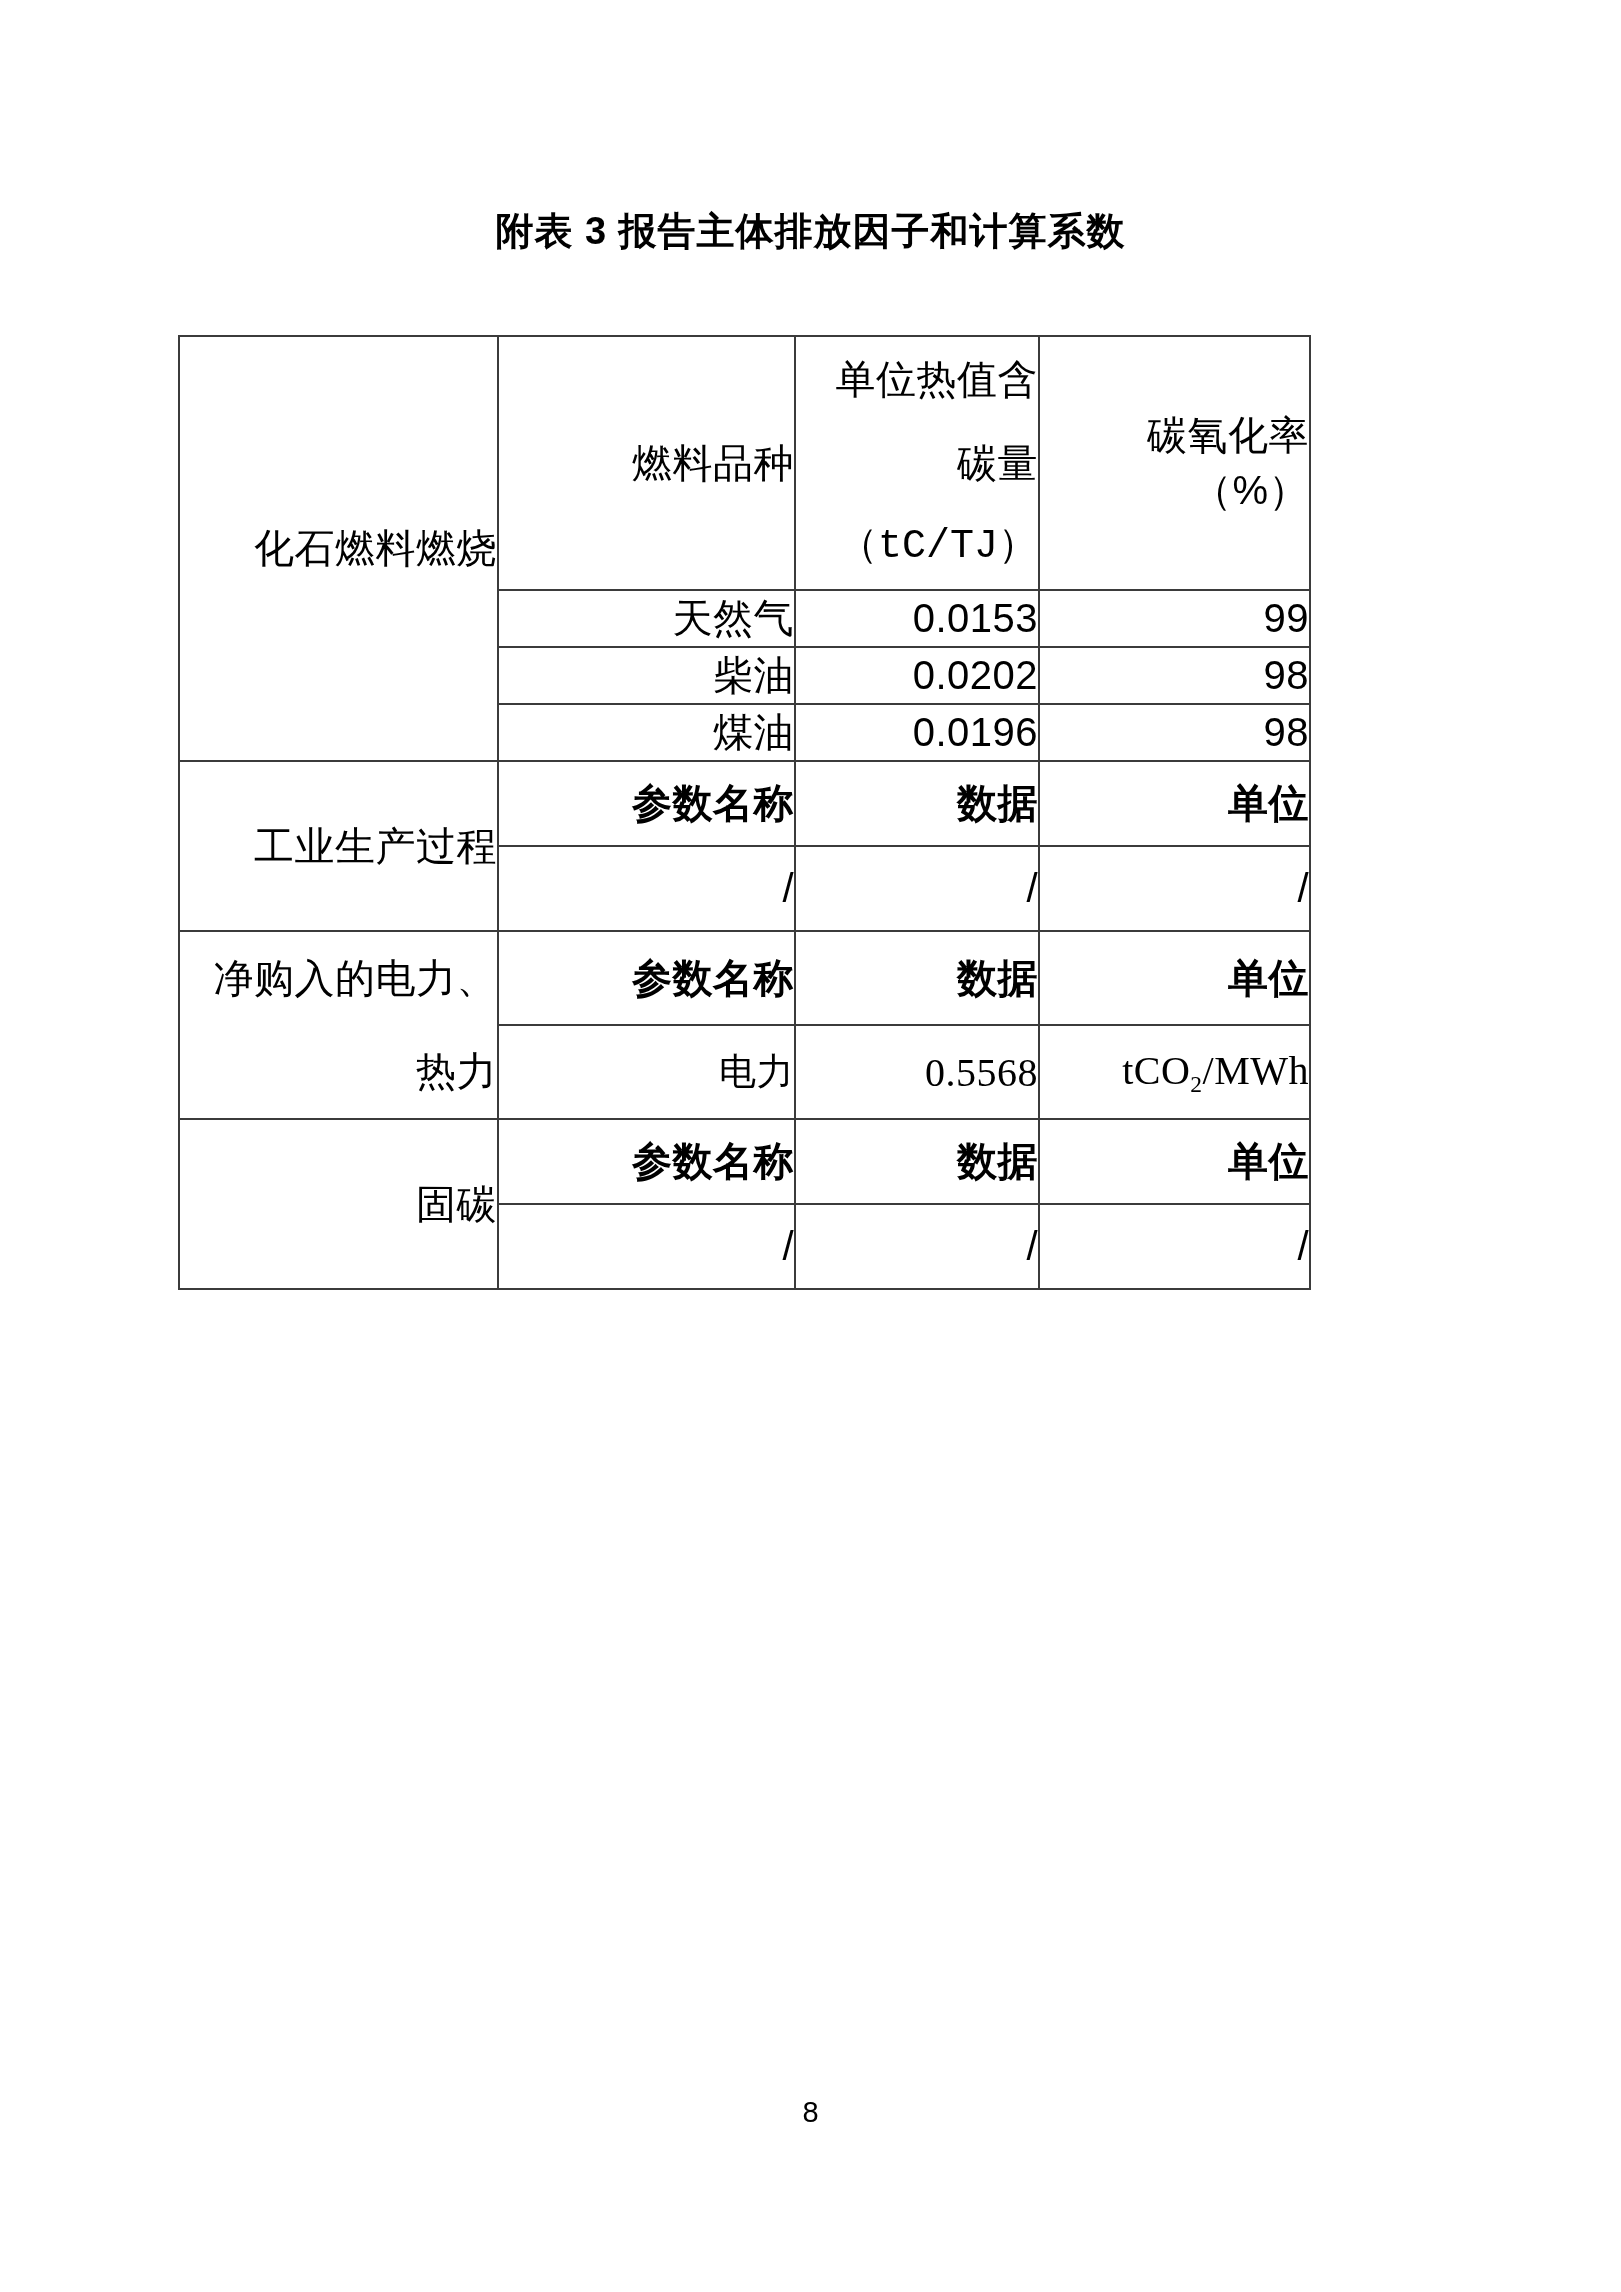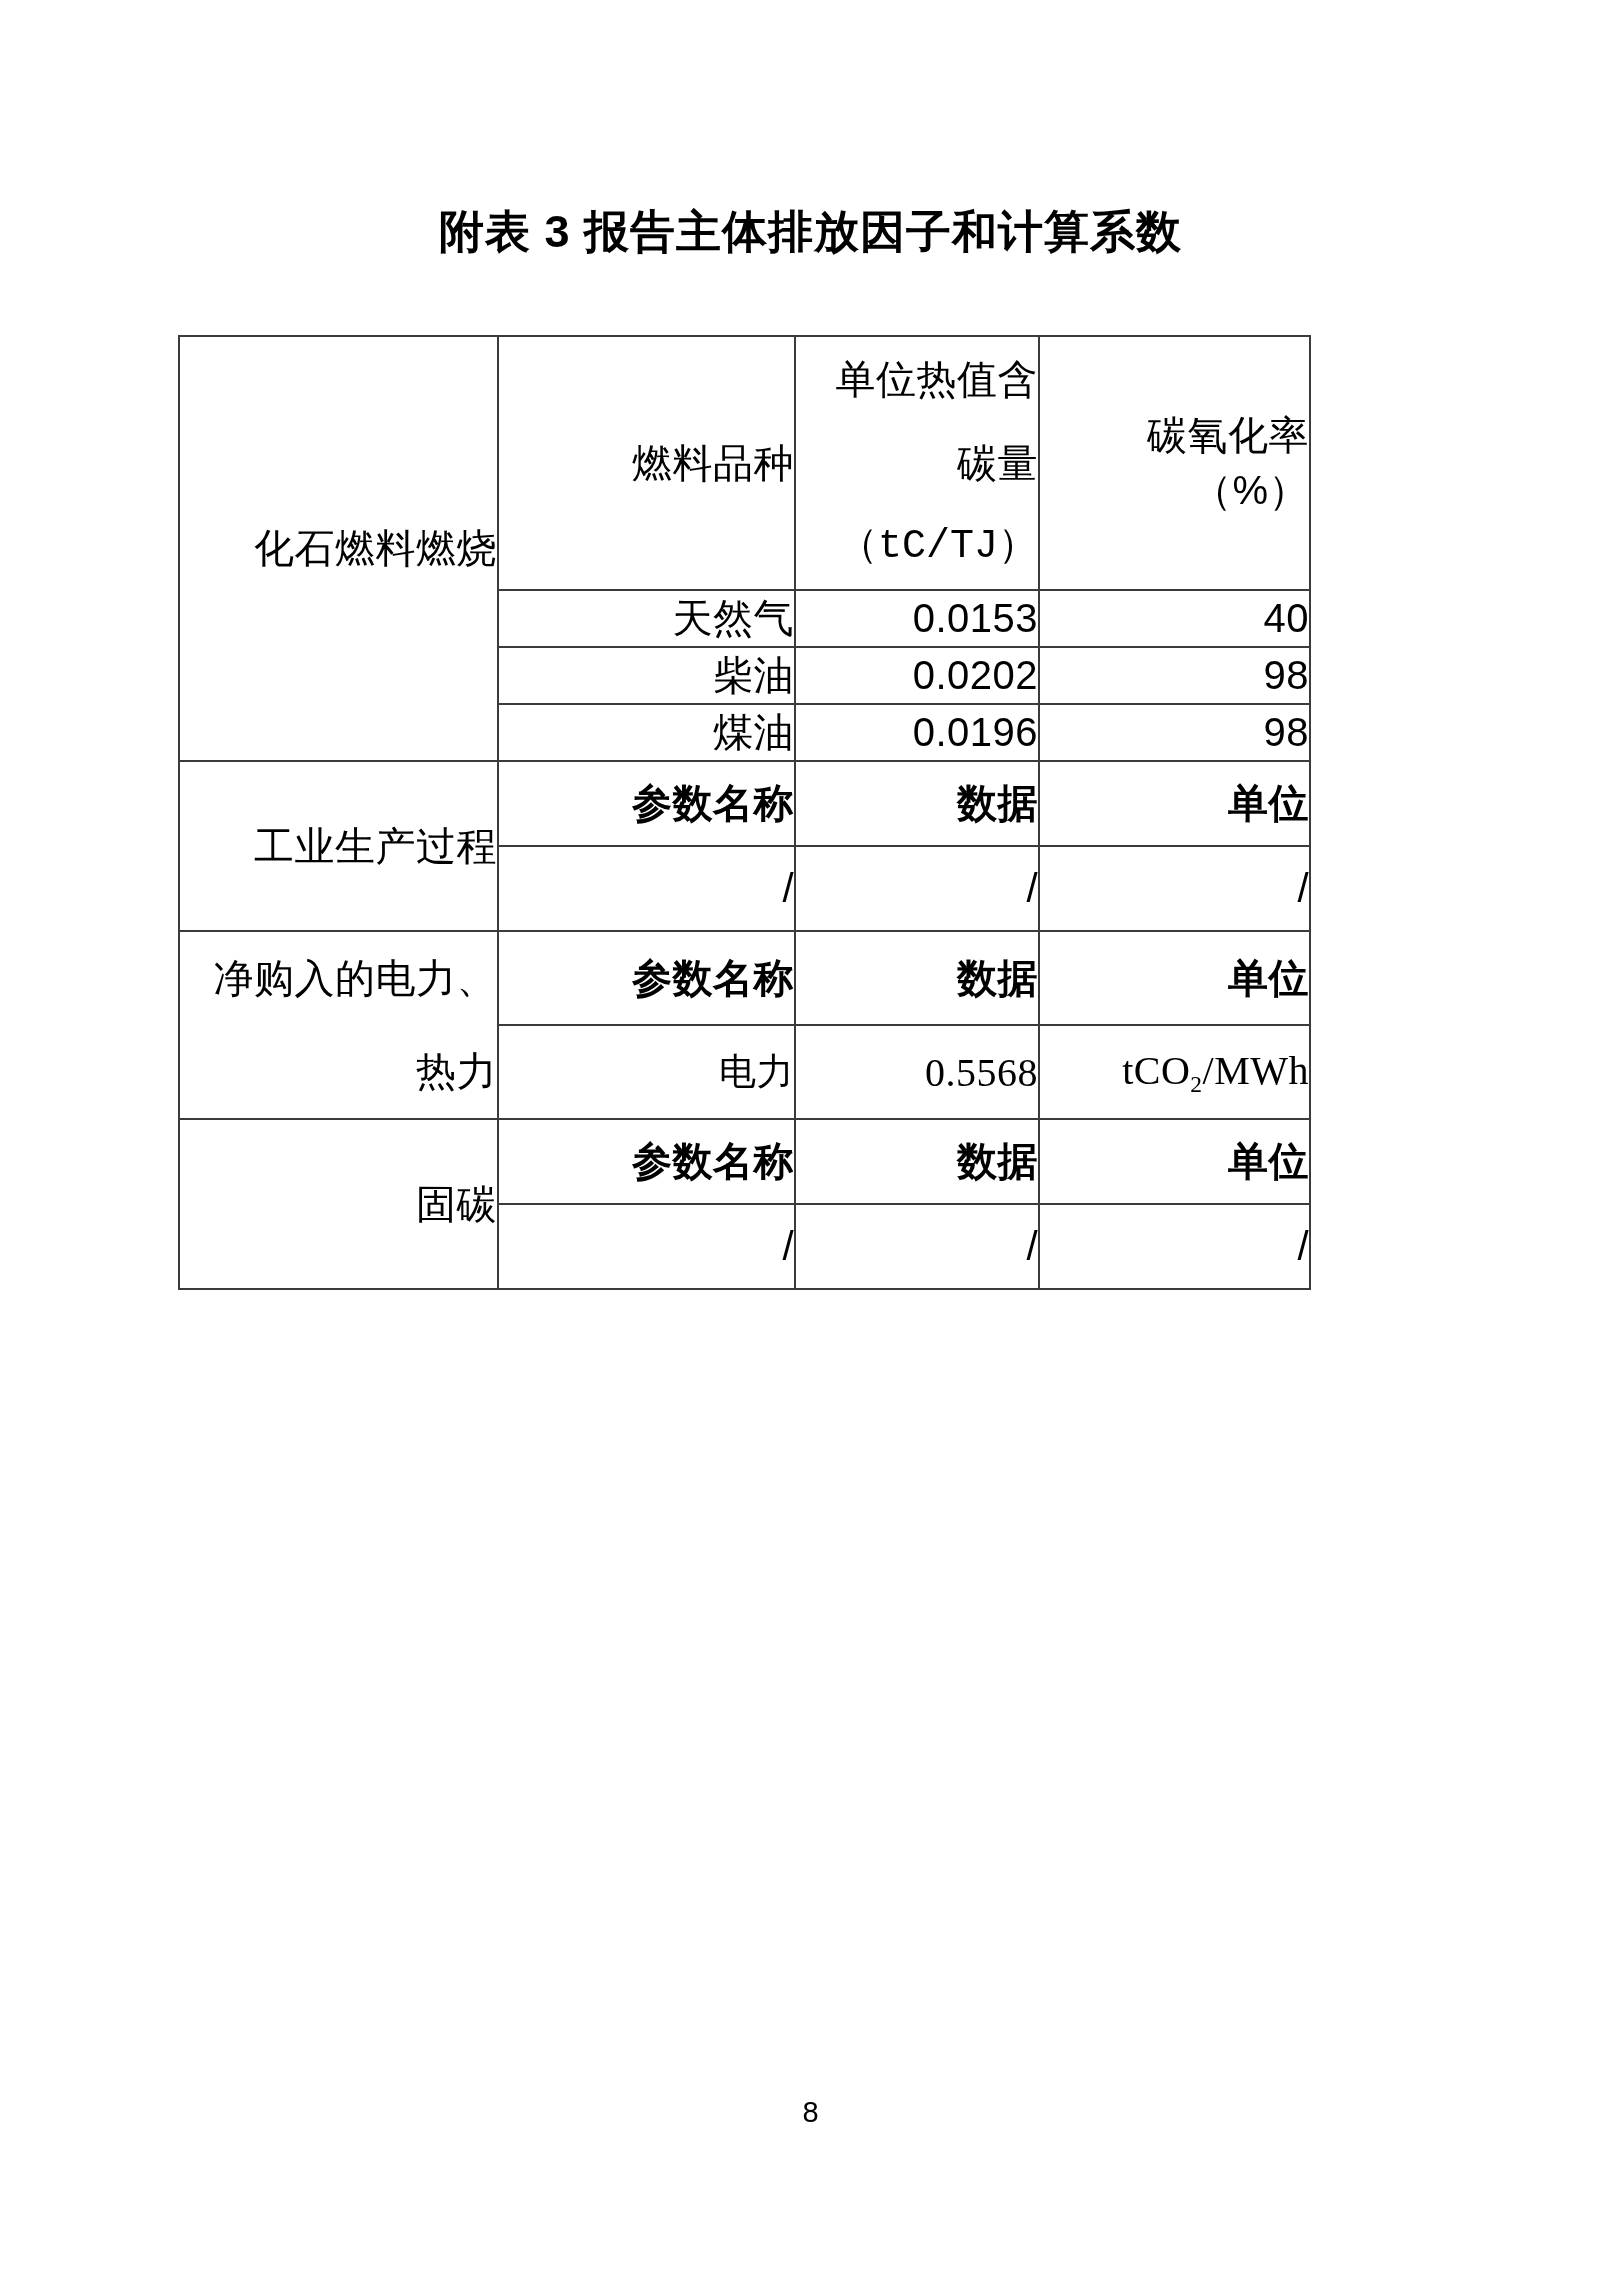--- a/index.html
+++ b/index.html
@@ -18,21 +18,21 @@
     height: 2293px;
     background: #ffffff;
     overflow: hidden;
   }
   .doc-title {
     position: absolute;
     top: 206px;
     left: 0;
     right: 0;
     text-align: center;
-    font-size: 45px;
+    font-size: 38px;
     line-height: 51px;
     font-weight: 700;
     letter-spacing: 1px;
   }
   table.main-table {
     position: absolute;
     left: 178px;
     top: 335px;
     width: 1130px;
     border-collapse: collapse;
@@ -114,21 +114,21 @@
       <td class="carbon-head">
         <div>单位热值含</div>
         <div>碳量</div>
         <div class="serif-line">（tC/TJ）</div>
       </td>
       <td>碳氧化率（%）</td>
     </tr>
     <tr class="r-fuel">
       <td class="fuel-name">天然气</td>
       <td class="num-sans">0.0153</td>
-      <td class="num-sans">40</td>
+      <td class="num-sans">99</td>
     </tr>
     <tr class="r-fuel">
       <td class="fuel-name">柴油</td>
       <td class="num-sans">0.0202</td>
       <td class="num-sans">98</td>
     </tr>
     <tr class="r-fuel">
       <td class="fuel-name">煤油</td>
       <td class="num-sans">0.0196</td>
       <td class="num-sans">98</td>

